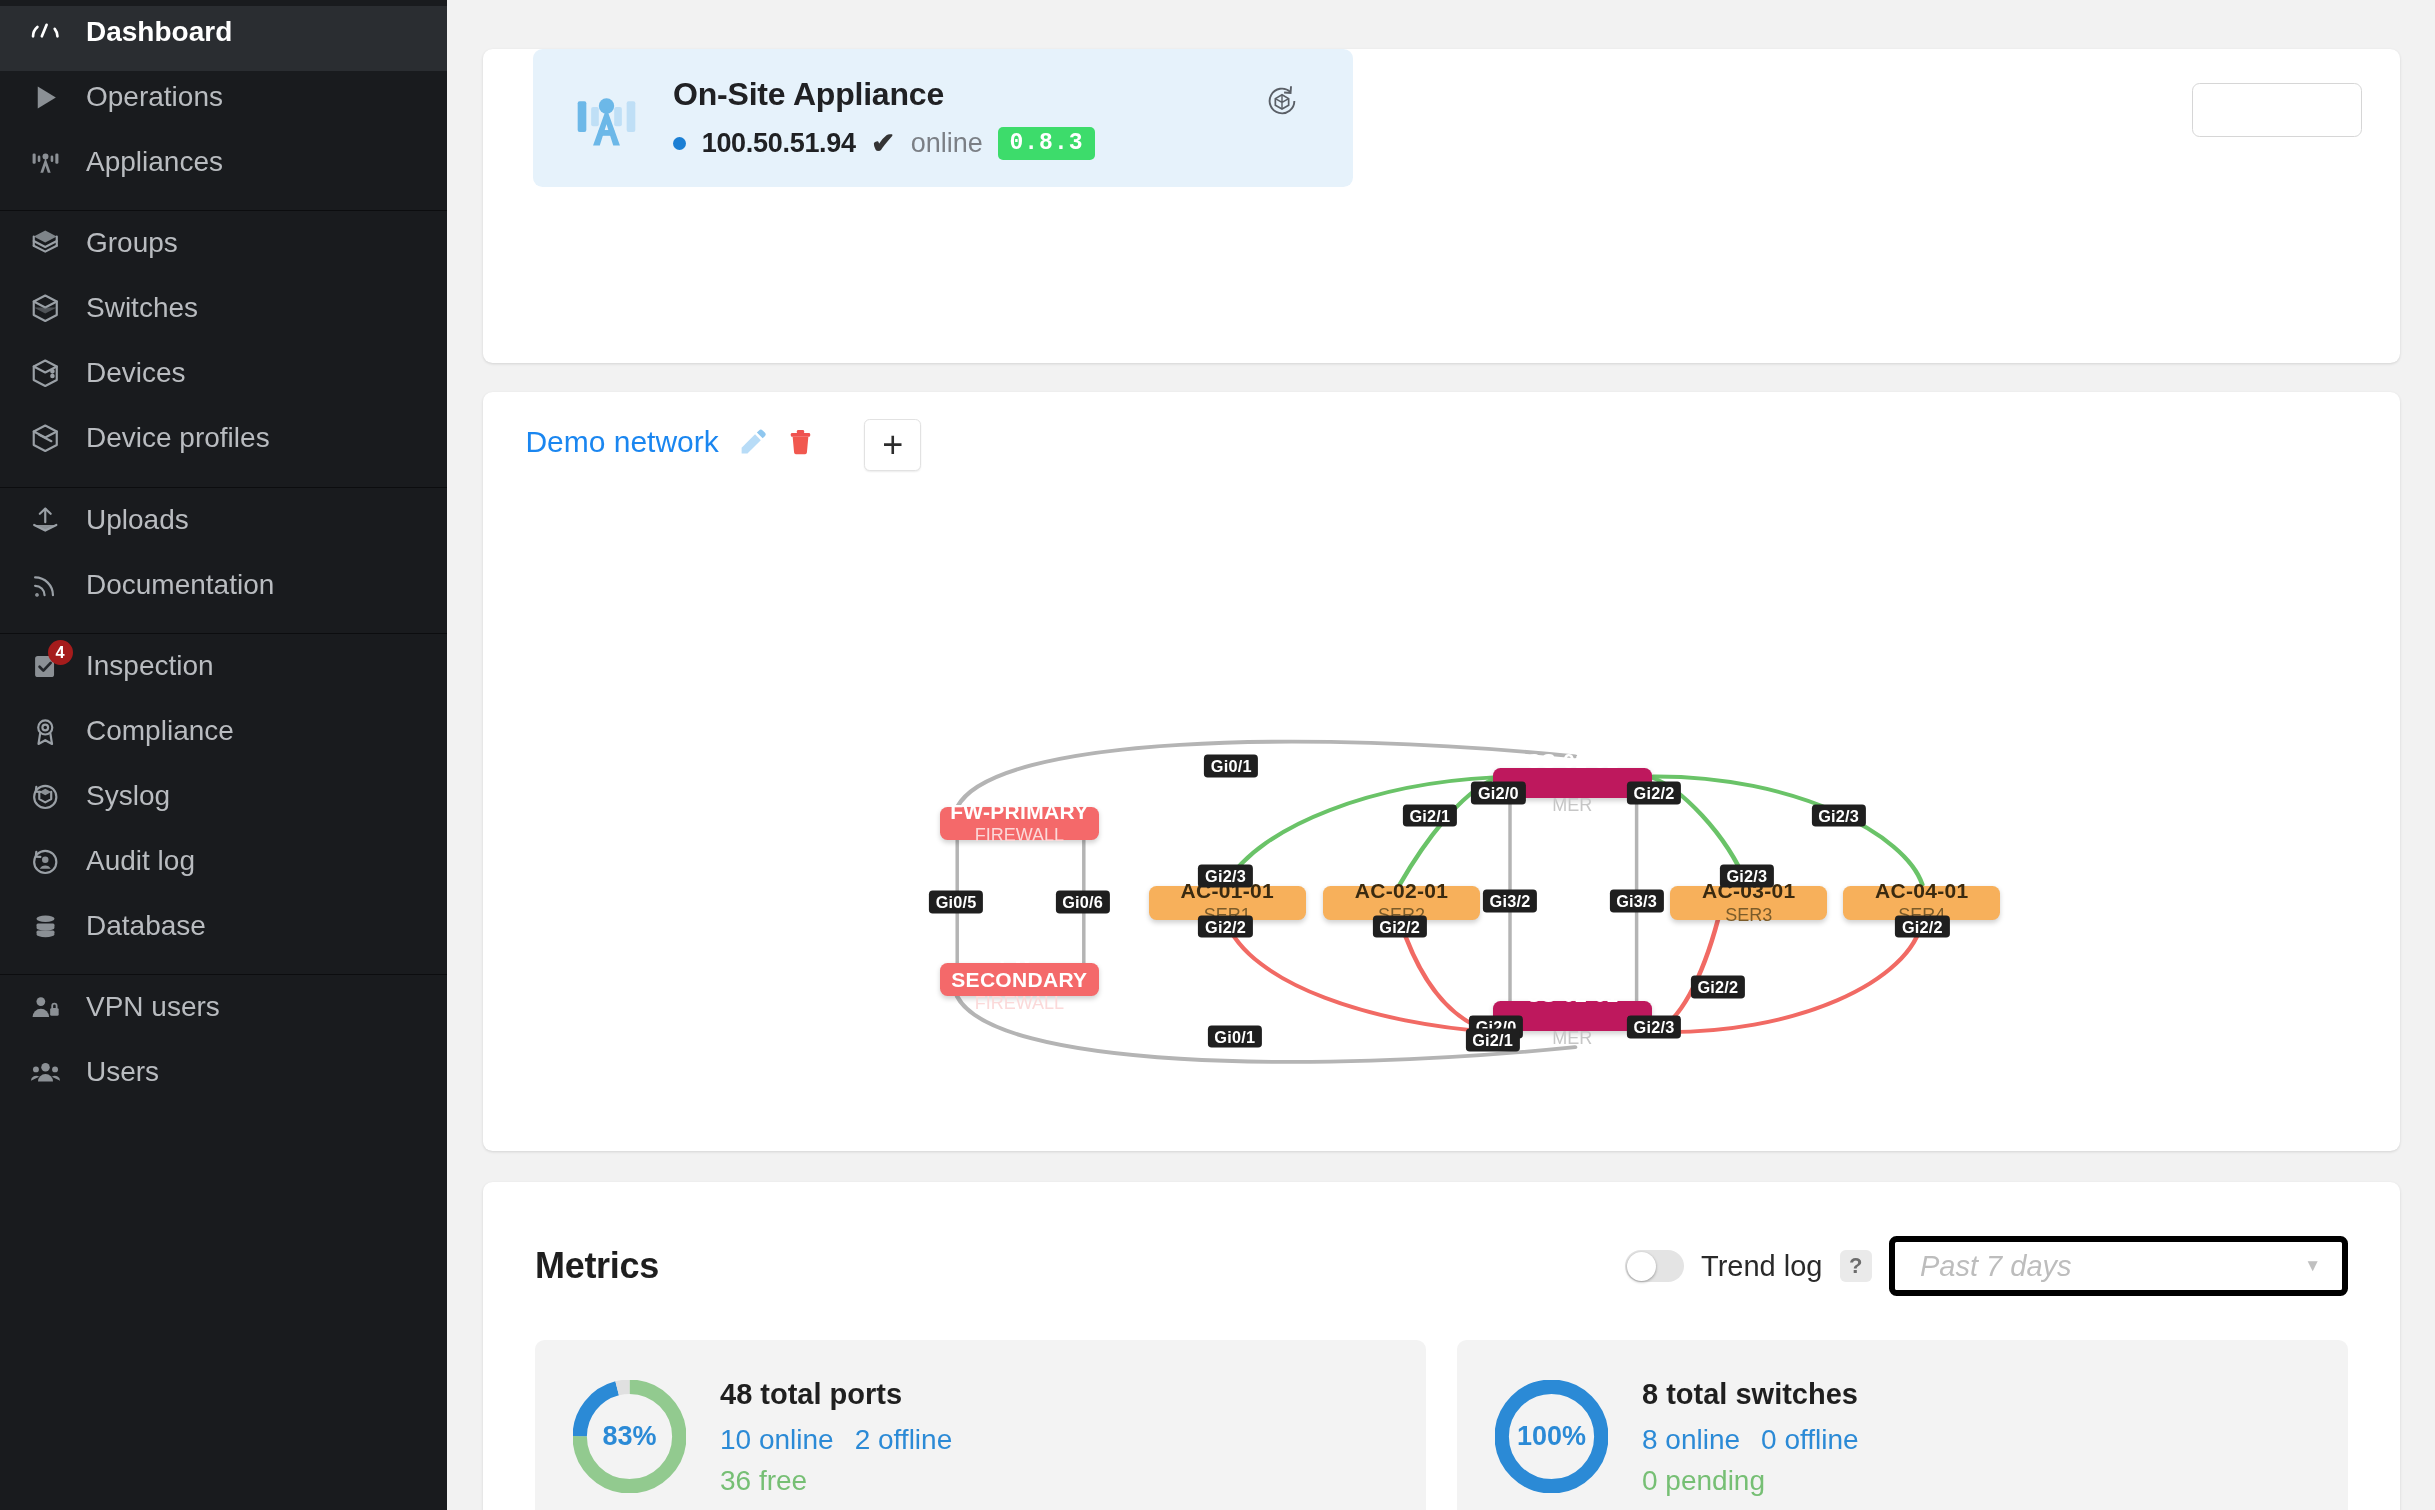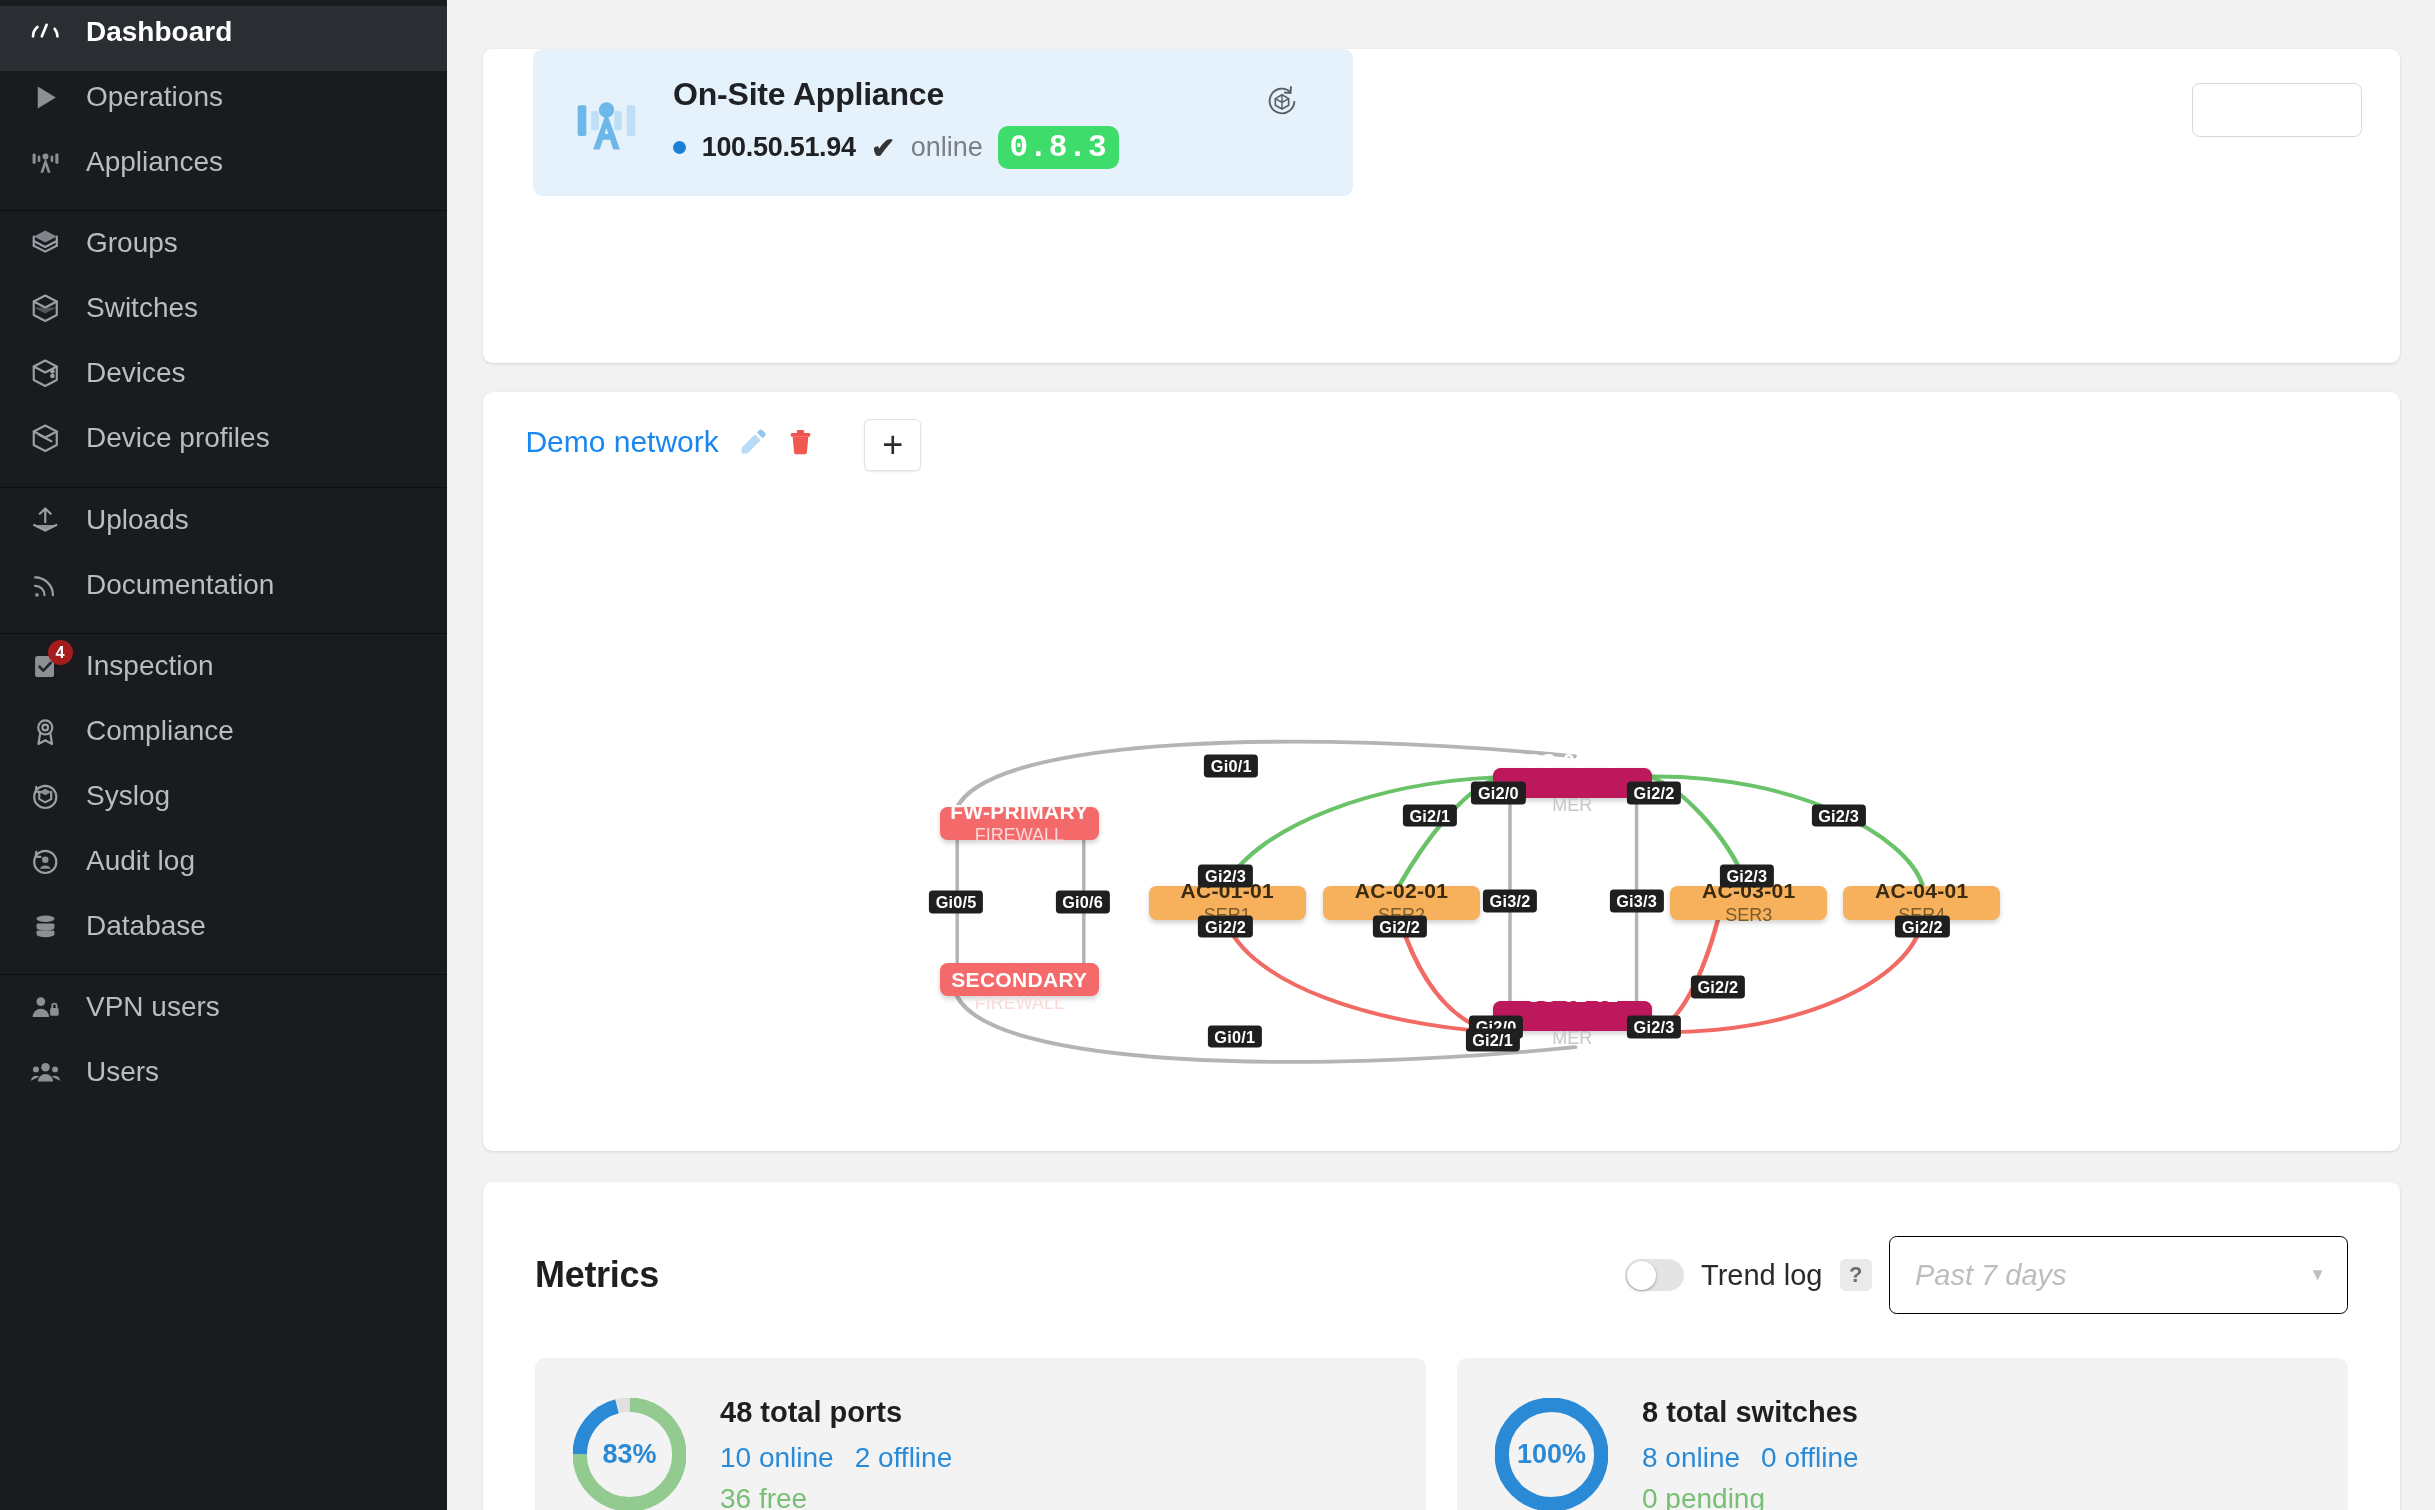--- a/index.html
+++ b/index.html
@@ -96,22 +96,22 @@
     letter-spacing: -0.2px; margin-bottom: 13.4px;
   }
   .appliance-meta { display: flex; align-items: center; gap: 15.3px; font-size: 27px; }
   .dot-blue { width: 13.4px; height: 13.4px; border-radius: 50%; background: #1b7fd4; display:inline-block; }
   .ip { color: #202124; font-weight: 600; letter-spacing: -0.3px; }
   .check { color: #343434; font-size: 29px; font-weight: bold; }
   .online { color: #7b7f85; }
   .version {
     background: #3ddc6b; color: #fff;
     font-family: "Liberation Mono", monospace;
-    font-size: 31px; font-weight: bold;
-    padding: 3.8px 11.5px; border-radius: 10px;
+    font-size: 23px; font-weight: bold;
+    padding: 3.8px 11.5px; border-radius: 5px;
     letter-spacing: 1px;
   }
   .sync-icon { position: absolute; right: 52px; top: 32.5px; }
 
   
   .card-topo { margin-top: 29px; padding: 12px; }
   .tabbar { display: flex; align-items: flex-end; height: 75px; padding-left: 13.4px; }
   .tab {
     display: flex; align-items: center; gap: 19px;
     height: 75px; padding: 0 32.5px 0 17px;
@@ -163,22 +163,22 @@
     position: relative; cursor: pointer;
   }
   .toggle .knob { position:absolute; left:1.9px; top:1.9px; width:29px; height:29px; border-radius:50%; background:#fff; box-shadow: 0 1px 2.9px rgba(0,0,0,.35);}
   .trend-label { font-size: 29px; color:#2a2a2a; }
   .help {
     width: 32.5px; height:32.5px; border-radius: 5.7px; background:#eaeaea; color:#6d6d6d;
     font-size: 22px; font-weight: bold; display:flex; align-items:center; justify-content:center;
     cursor: pointer;
   }
   .date-select {
-    width: 459px; height: 78px;
-    border: 1px solid #000000; border-radius: 7.6px; background:#fff;
+    width: 459px; height: 60px;
+    border: 6px solid #000000; border-radius: 7.6px; background:#fff;
     display:flex; align-items:center; justify-content: space-between;
     padding: 0 21px 0 25px; cursor:pointer;
   }
   .date-select .ph { font-size: 29px; color:#bdbdbd; font-style: italic; }
   .caret { color:#c0c0c0; font-size: 17px; }
 
   .tiles { display:flex; gap: 31px; margin-top: 44px; }
   .tile {
     flex: 1 1 0; background:#f3f3f3; border-radius: 9.6px;
     padding: 32.5px 38px; display:flex; align-items:center; gap: 34px;

